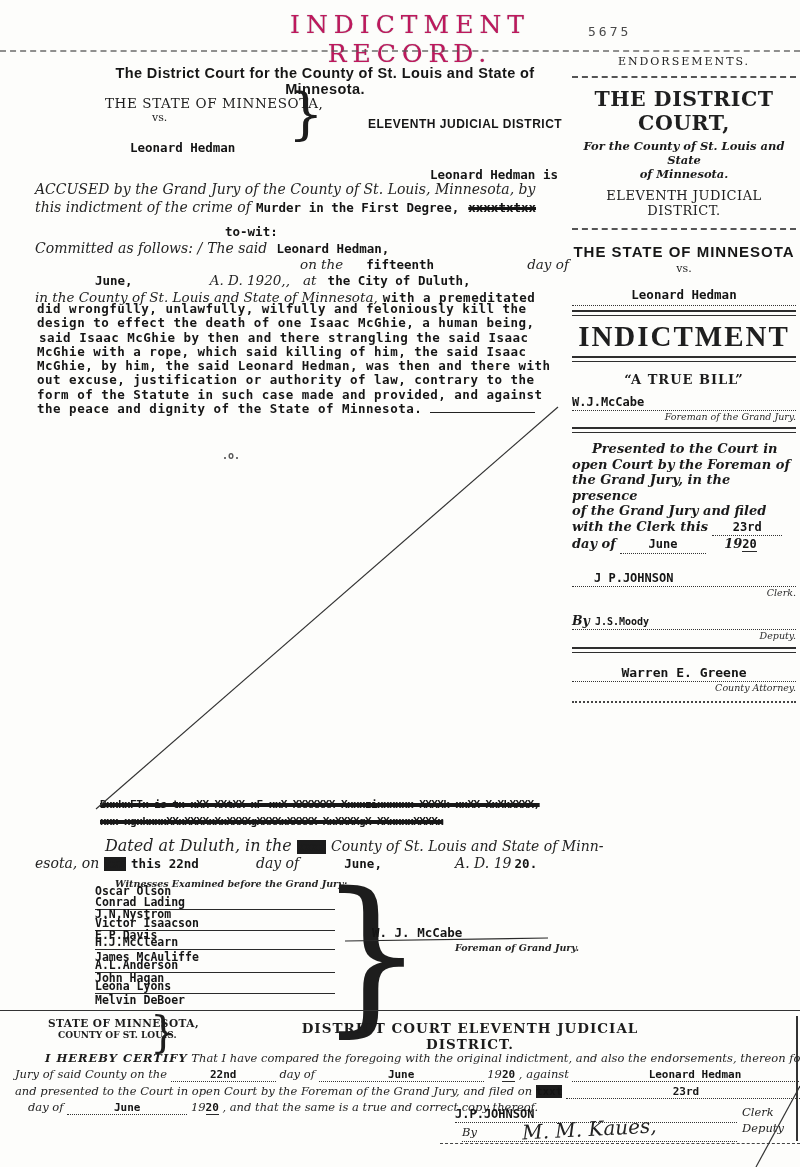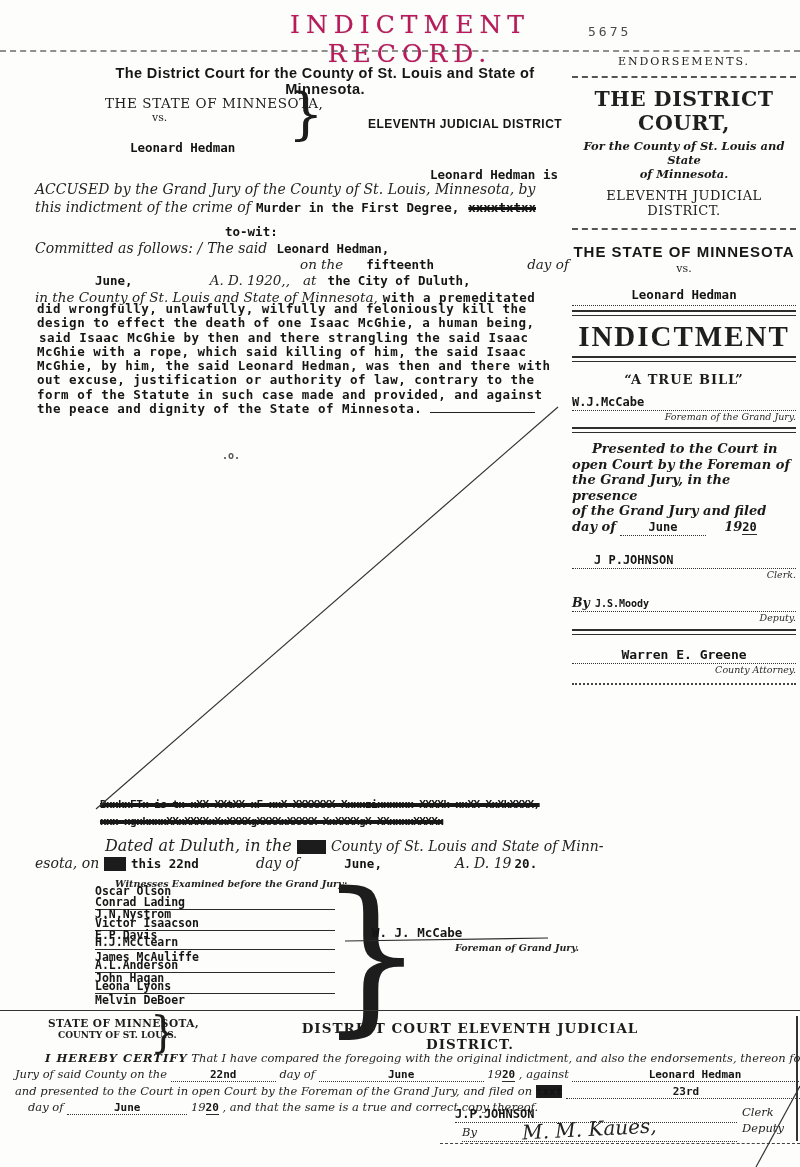--- a/index.html
+++ b/index.html
@@ -180,20 +180,24 @@
     </div>
     <div class="cap-r">Foreman of the Grand Jury.</div>
     <div class="hr-dbl" style="margin-top:5px;"></div>
 
     <div style="margin-top:8px;font-size:13px;line-height:15.5px;">
       <div class="pitb" style="text-indent:20px;">Presented to the Court in</div>
       <div class="pitb">open Court by the Foreman of</div>
       <div class="pitb">the Grand Jury, in the presence</div>
       <div class="pitb">of the Grand Jury and filed</div>
       <div>
+        <span class="pitb">with the Clerk this</span>
+        <span class="cert-typed ublank" style="width:70px;font-size:12px;">23rd</span>
+      </div>
+      <div>
         <span class="pitb">day of</span>
         <span class="cert-typed ublank" style="width:86px;font-size:12px;">June</span>
         <span class="pitb" style="margin-left:14px;">19</span><span class="cert-typed u-sol" style="font-size:12px;">20</span>
       </div>
     </div>
 
     <div class="sigrow" style="margin-top:13px;">
       <span class="typed" style="font-size:12px;margin-left:22px;">J P.JOHNSON</span>
     </div>
     <div class="cap-r">Clerk.</div>

